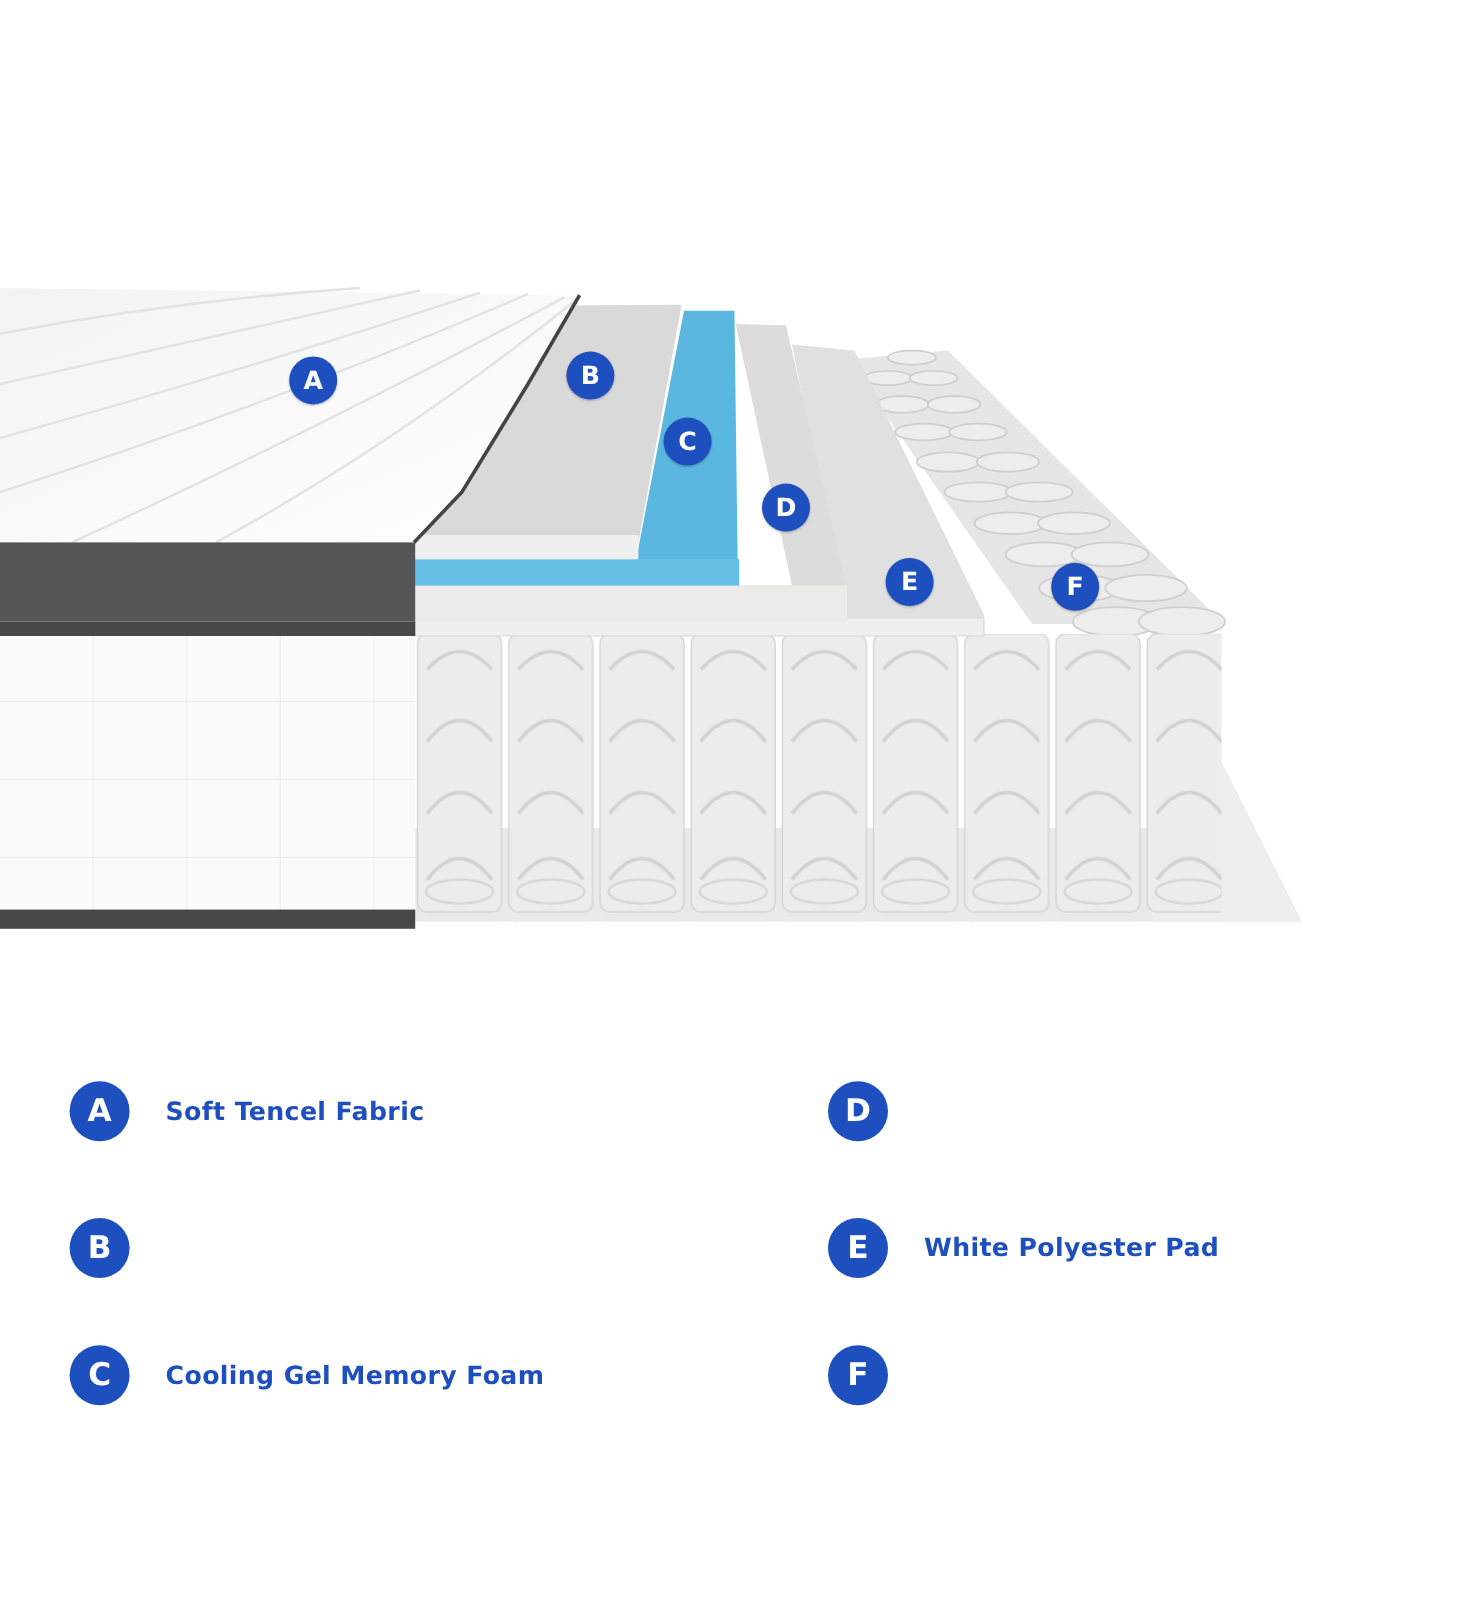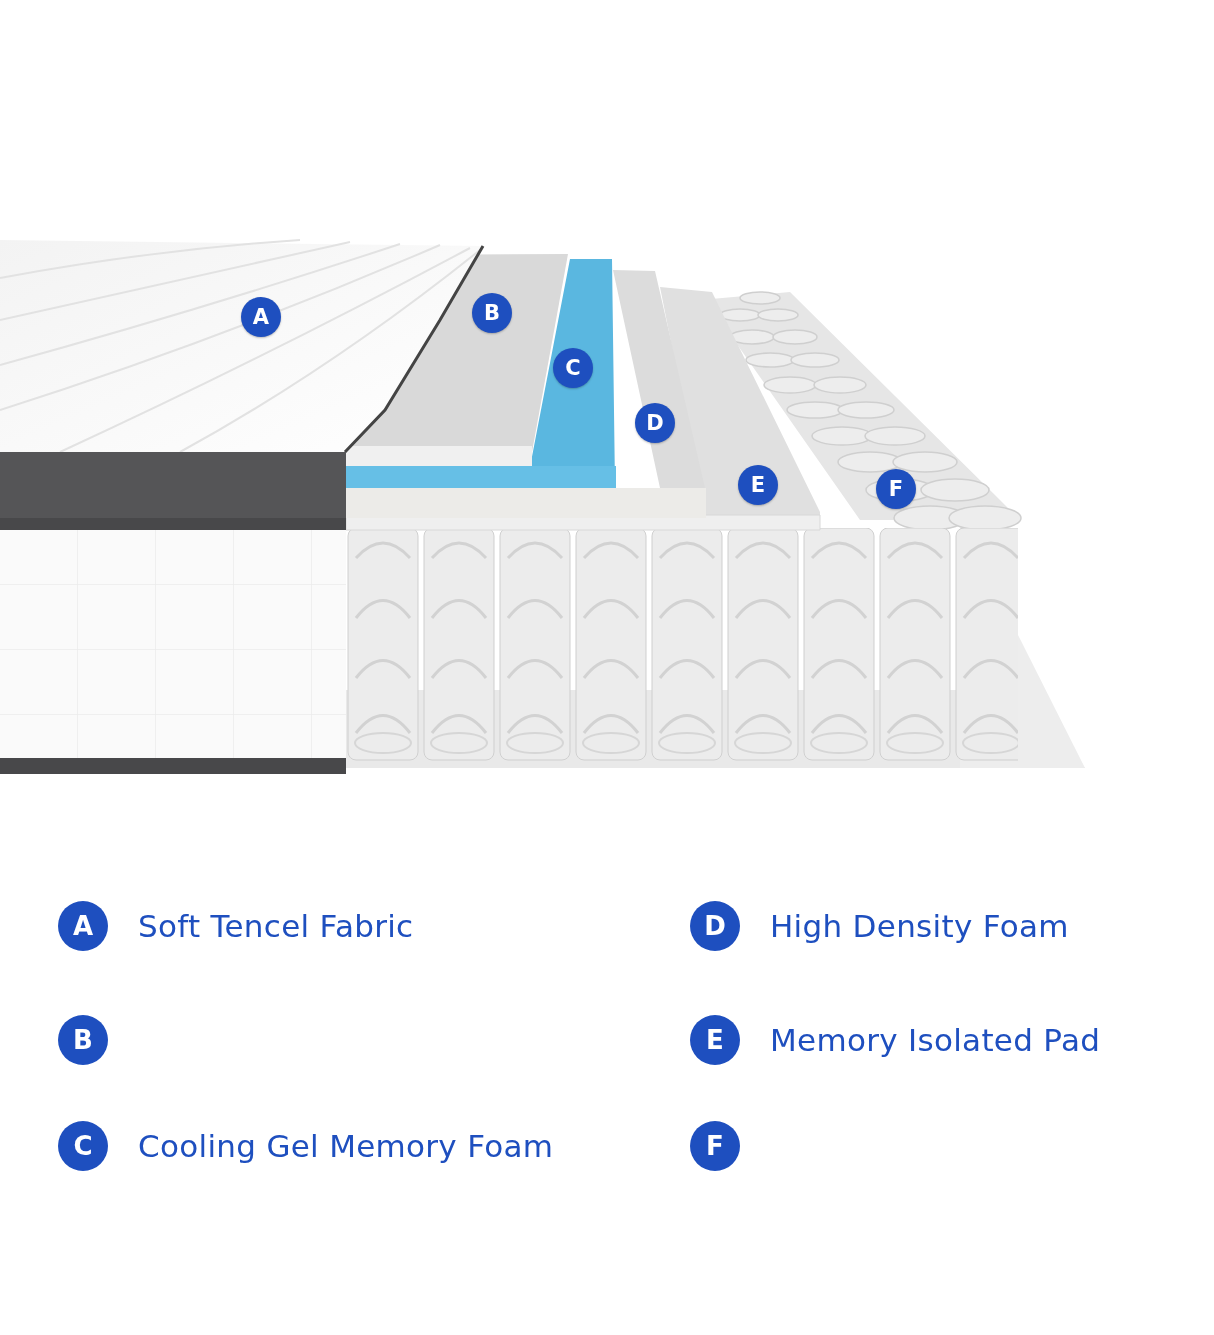--- a/index.html
+++ b/index.html
@@ -4,21 +4,21 @@
 <style>
   html, body { margin:0; padding:0; background:#ffffff; }
   body { width:1214px; height:1335px; position:relative; overflow:hidden; font-family:"DejaVu Sans", sans-serif; }
   .illustration { position:absolute; left:0; top:0; width:1214px; height:870px; }
   .marker { position:absolute; width:40px; height:40px; border-radius:50%; background:#1e4fbf; color:#fff;
             font-weight:bold; font-size:21px; line-height:40px; text-align:center;
             box-shadow:0 1px 2px rgba(0,0,0,0.25); }
   .legend-item { position:absolute; height:52px; display:flex; align-items:center; }
   .legend-badge { width:50px; height:50px; border-radius:50%; background:#1e4fbf; color:#fff;
                   font-weight:bold; font-size:26px; line-height:50px; text-align:center; flex:none; }
-  .legend-label { margin-left:30px; color:#1e4fbf; font-weight:normal; font-size:31px; letter-spacing:0.3px; white-space:nowrap; }
+  .legend-label { margin-left:30px; color:#1e4fbf; font-weight:bold; font-size:21px; letter-spacing:0.3px; white-space:nowrap; }
 </style>
 </head>
 <body>
 
 <div class="illustration">
   <svg width="1214" height="870" viewBox="0 0 1214 870">
     <defs>
       <linearGradient id="fabricGrad" x1="0" y1="0" x2="1" y2="1">
         <stop offset="0" stop-color="#f3f3f3"></stop>
         <stop offset="1" stop-color="#ffffff"></stop>
@@ -107,22 +107,21 @@
   </div>
   <div class="legend-item" style="left:58px;top:1014px;">
     <div class="legend-badge">B</div>
   </div>
   <div class="legend-item" style="left:58px;top:1120px;">
     <div class="legend-badge">C</div>
     <div class="legend-label">Cooling Gel Memory Foam</div>
   </div>
   <div class="legend-item" style="left:690px;top:900px;">
     <div class="legend-badge">D</div>
-    <div class="legend-label">High Density Foam</div>
   </div>
   <div class="legend-item" style="left:690px;top:1014px;">
     <div class="legend-badge">E</div>
-    <div class="legend-label">Memory Isolated Pad</div>
+    <div class="legend-label">White Polyester Pad</div>
   </div>
   <div class="legend-item" style="left:690px;top:1120px;">
     <div class="legend-badge">F</div>
   </div>
 </div>
 
 </body></html>

